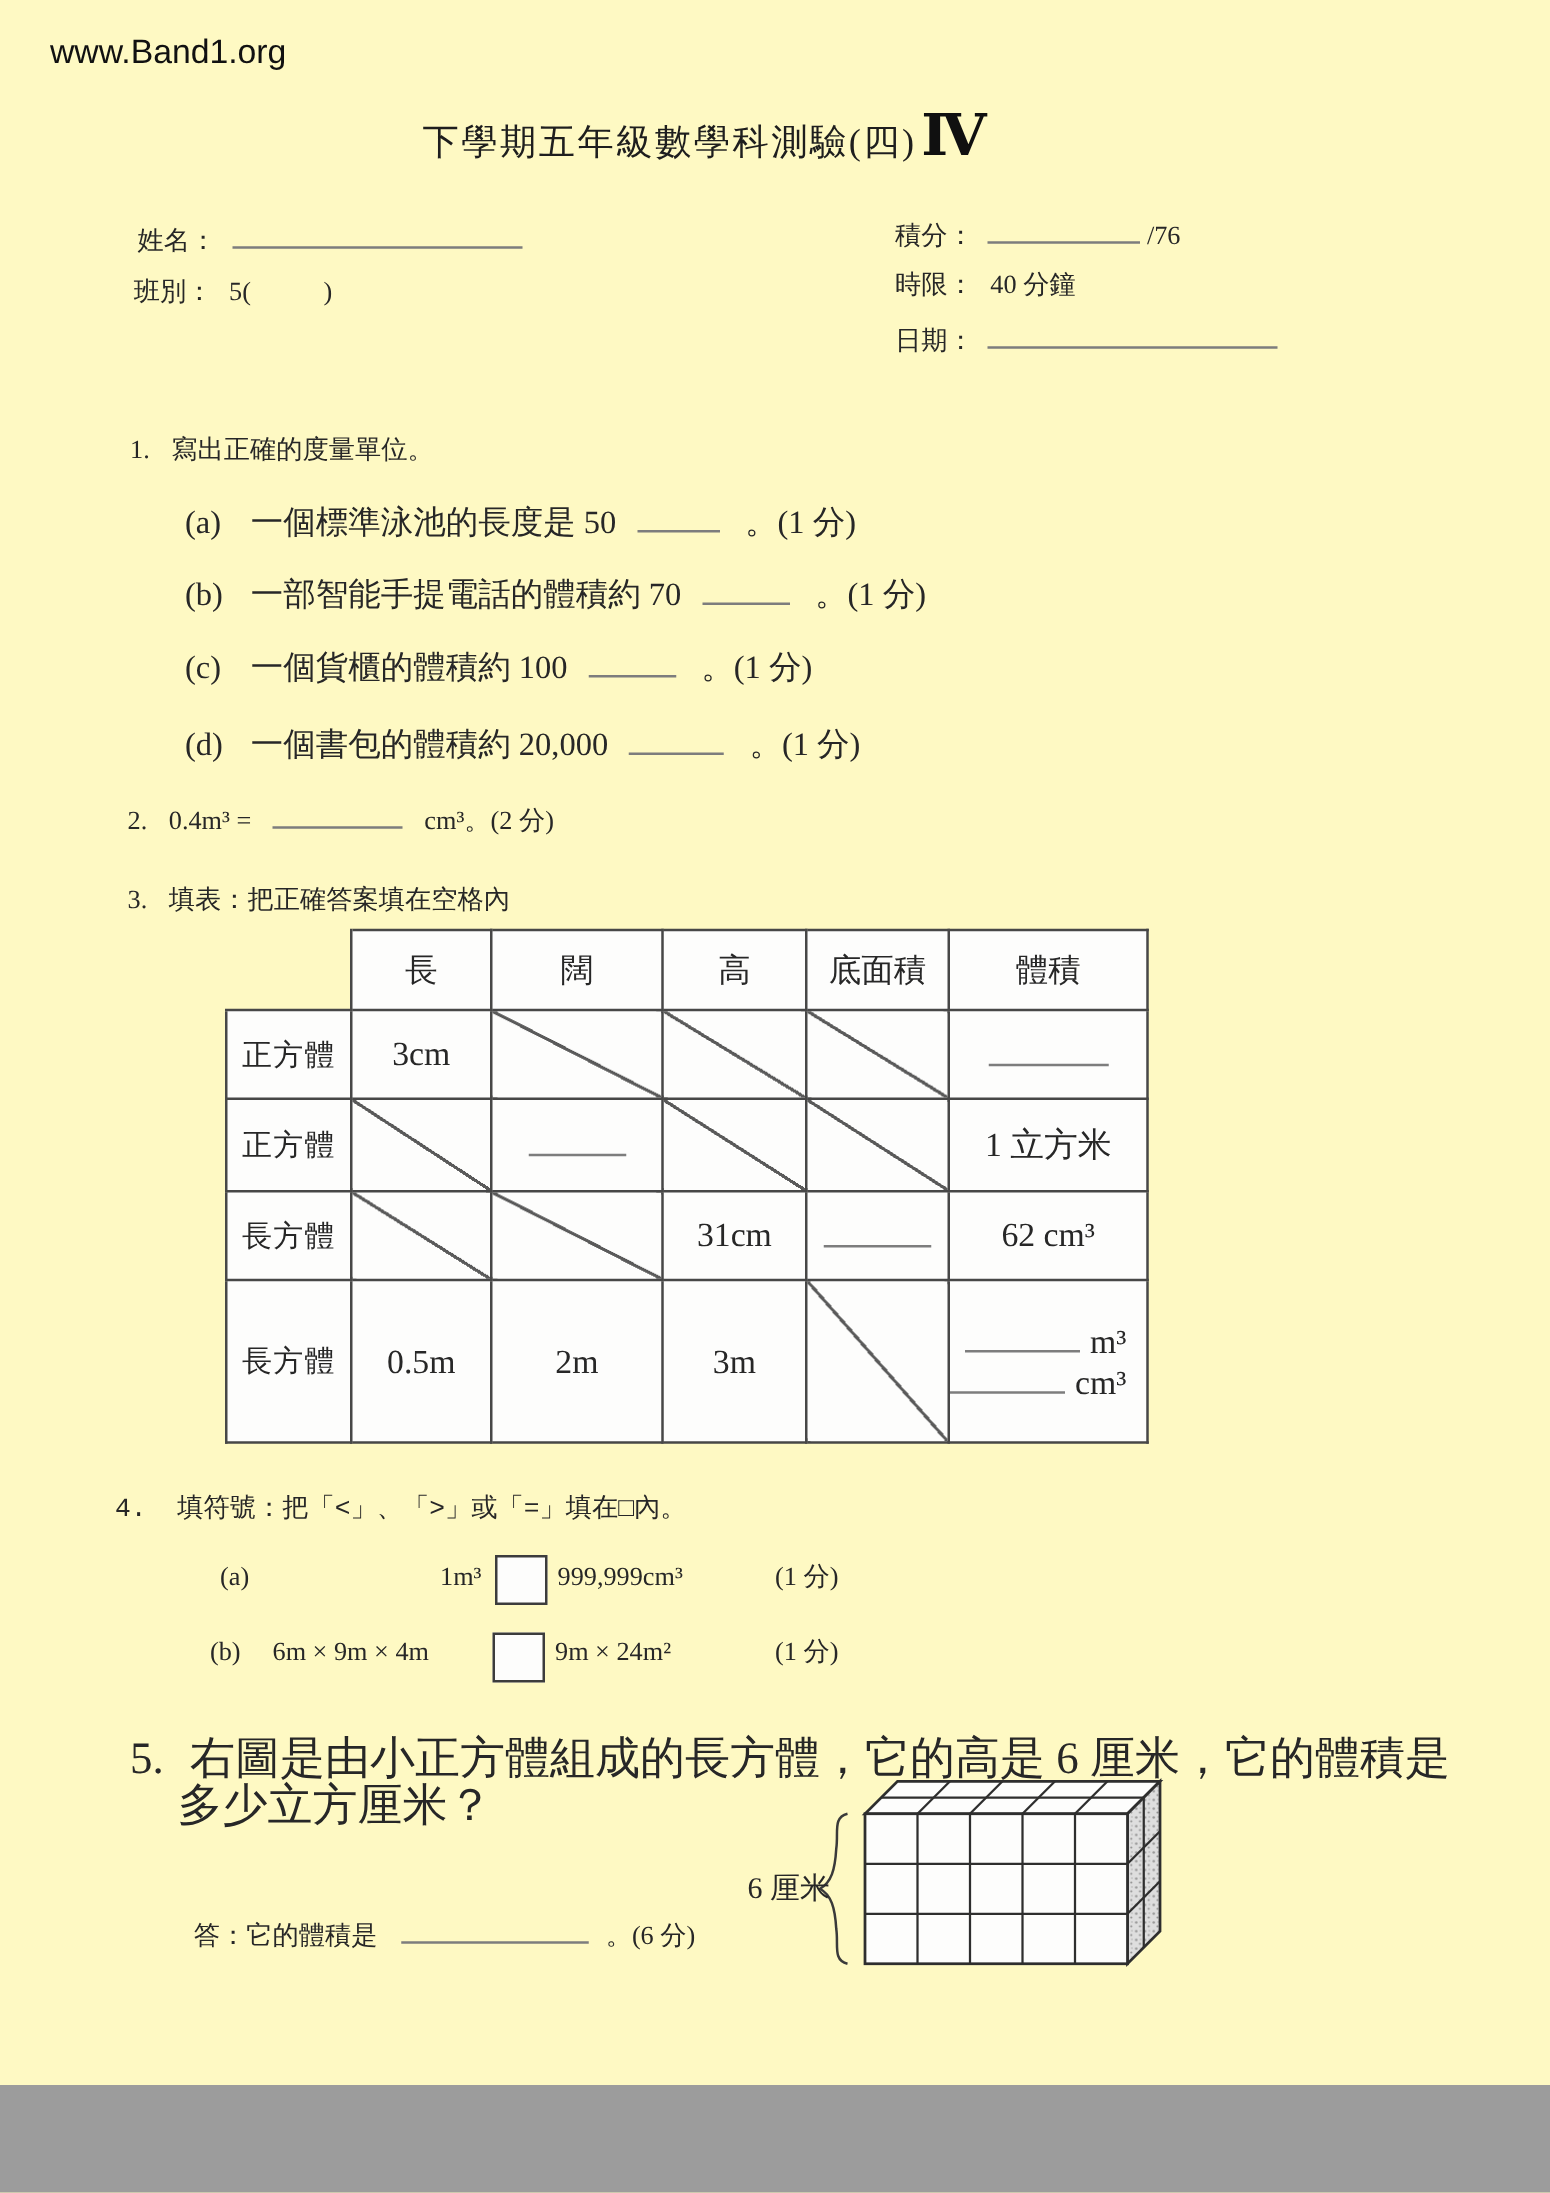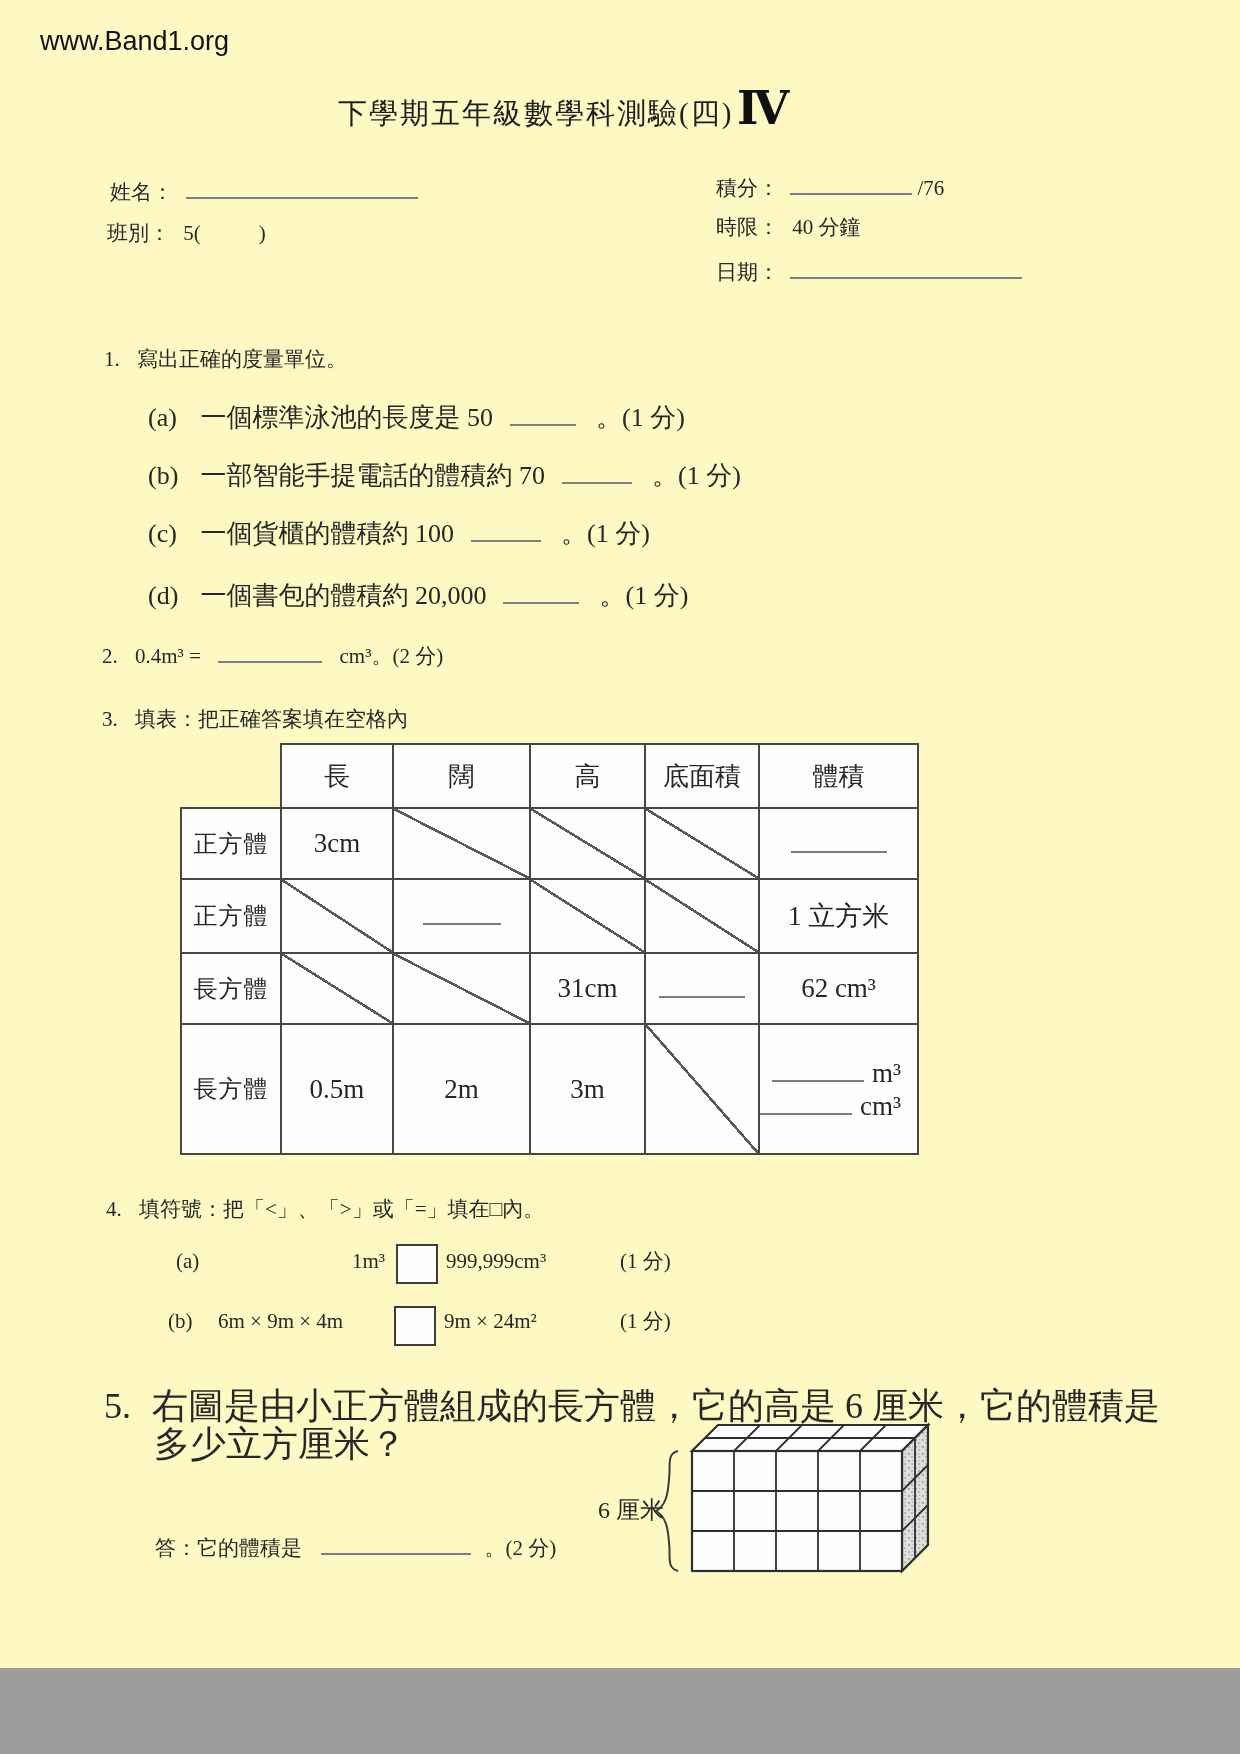--- a/index.html
+++ b/index.html
@@ -166,21 +166,21 @@
       <td>
         <div class="volcell">
           <div class="volline"><span class="tblank" style="width:92px"></span><span>m³</span></div>
           <div class="volline"><span class="tblank" style="width:92px"></span><span>cm³</span></div>
         </div>
       </td>
     </tr>
   </tbody>
     </table>
 
-  <div class="abs fs27" style="left:106px;top:1196px;">
+  <div class="abs fs27" style="left:92px;top:1196px;font-family:Liberation Mono, monospace;">
     <span class="num">4.</span>
     <span>填符號：把「&lt;」、「&gt;」或「=」填在□內。</span>
   </div>
 
   <div>
     <span class="abs fs27" style="left:176px;top:1248px;">(a)</span>
     <span class="abs fs27" style="left:352px;top:1248px;">1m³</span>
     <span class="abs cmpbox" style="left:396px;top:1244px;"></span>
     <span class="abs fs27" style="left:446px;top:1248px;">999,999cm³</span>
     <span class="abs fs27" style="left:620px;top:1248px;">(1 分)</span>
@@ -190,21 +190,21 @@
     <span class="abs fs27" style="left:218px;top:1308px;">6m × 9m × 4m</span>
     <span class="abs cmpbox" style="left:394px;top:1306px;"></span>
     <span class="abs fs27" style="left:444px;top:1308px;">9m × 24m²</span>
     <span class="abs fs27" style="left:620px;top:1308px;">(1 分)</span>
   </div>
 
   <div class="abs fs28" style="left:104px;top:1384px;">
     <span class="num">5.</span>
     <span>右圖是由小正方體組成的長方體，它的高是 6 厘米，它的體積是</span>
   </div>
-  <div class="abs fs28" style="left:154px;top:1422px;">多少立方厘米？</div>
+  <div class="abs fs28" style="left:142px;top:1422px;">多少立方厘米？</div>
 
   <svg class="abs" style="left:592px;top:1410px;" width="356" height="182" viewBox="0 0 356 182">
     <defs>
       <pattern id="stip" width="7" height="7" patternUnits="userSpaceOnUse">
         <rect width="7" height="7" fill="#dedede"></rect>
         <circle cx="2" cy="2" r="1" fill="#969696"></circle>
         <circle cx="5" cy="5" r="0.8" fill="#8a8a8a"></circle>
         <circle cx="5.5" cy="1.5" r="0.6" fill="#a5a5a5"></circle>
       </pattern>
     </defs>
@@ -238,16 +238,16 @@
       <line x1="323" y1="28" x2="323" y2="148"></line>
     </g>
 
     <path d="M 86,41 C 74,44 79,56 77,69 C 76,86 73,96 64,101 C 73,106 76,116 77,133 C 79,146 74,158 86,161" fill="none" stroke="#3a3a3a" stroke-width="2"></path>
     <text x="6" y="108" font-size="24" fill="#272727">6 厘米</text>
   </svg>
 
   <div class="abs fs27" style="left:155px;top:1532px;">
     <span>答：它的體積是</span>
     <span class="blank" style="width:150px;margin-left:14px;"></span>
-    <span style="margin-left:8px;">。(2 分)</span>
+    <span style="margin-left:8px;">。(6 分)</span>
   </div>
 
 </div>
 
 </body></html>

